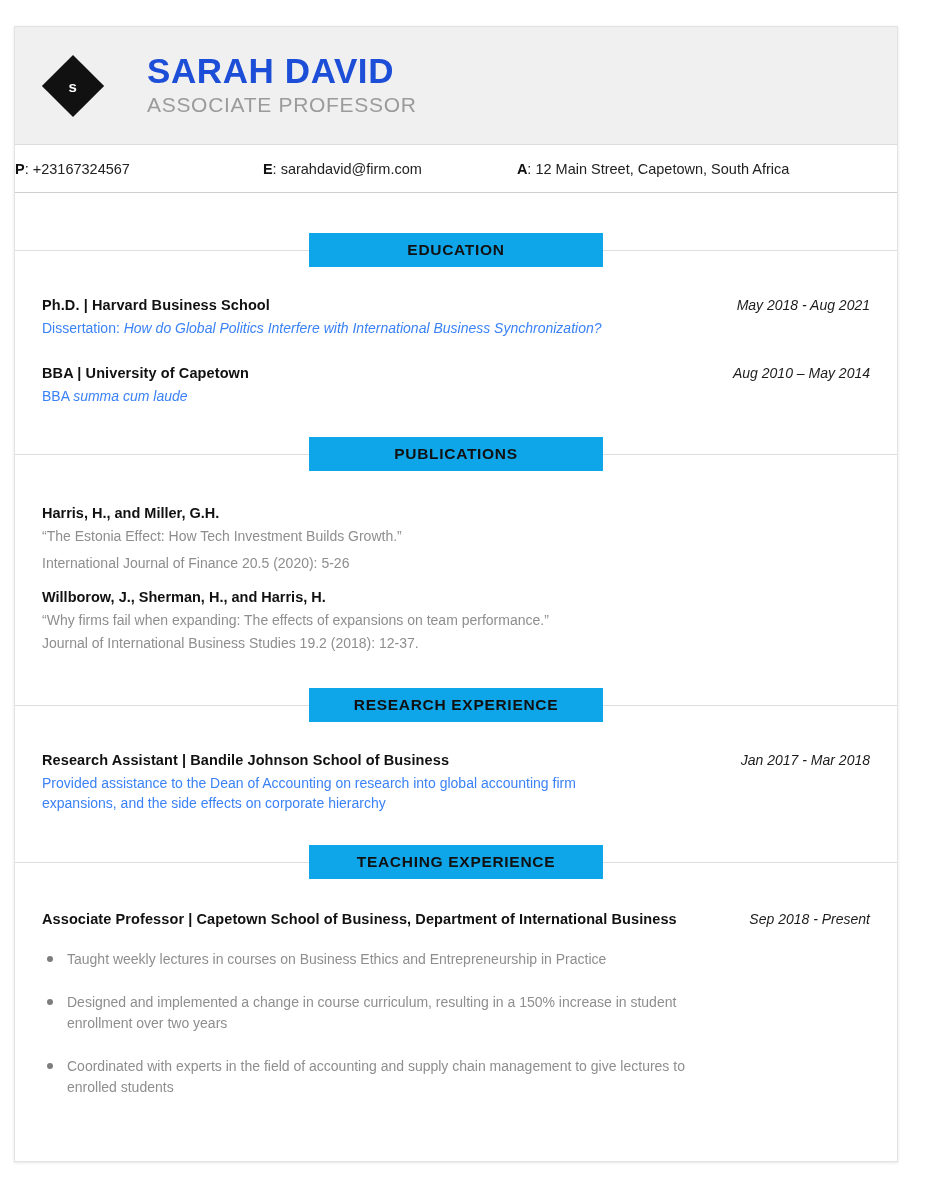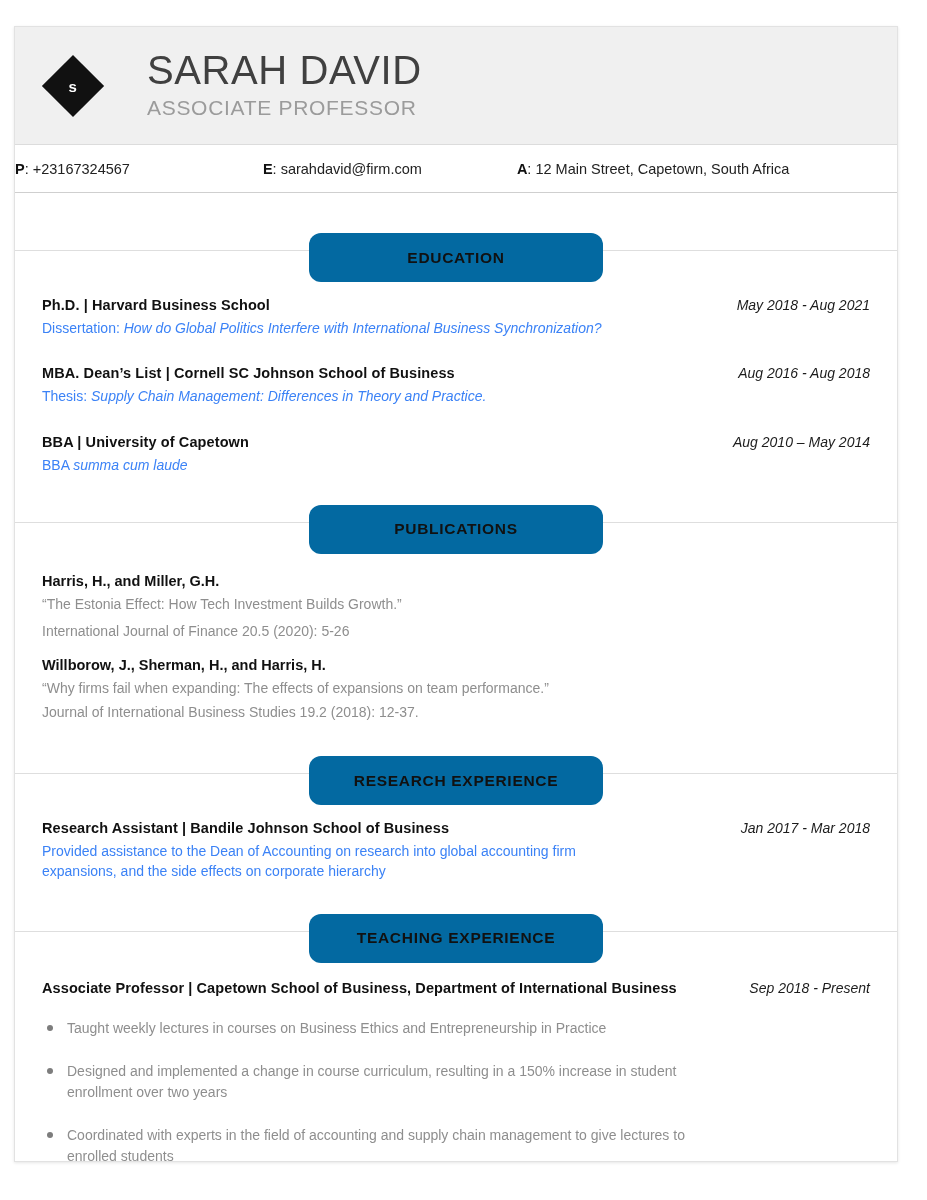--- a/index.html
+++ b/index.html
@@ -60,24 +60,24 @@
     font-size: 15px;
     font-weight: bold;
     line-height: 1;
     font-family: "Liberation Sans", sans-serif;
   }
   .name-block {
     margin-left: 43px;
     padding-bottom: 2px;
   }
   .name {
-    font-size: 40px;
-    font-weight: normal;
+    font-size: 35px;
+    font-weight: bold;
     letter-spacing: 0.6px;
-    color: #404040;
+    color: #1d4ed8;
     line-height: 1.08;
   }
   .role {
     font-size: 21px;
     color: #9b9b9b;
     letter-spacing: 0.7px;
     margin-top: 3px;
     line-height: 1.2;
   }
 
@@ -112,26 +112,25 @@
     top: 17px;
     height: 1px;
     background: #dedede;
   }
   .section-head .band {
     position: absolute;
     left: 50%;
     transform: translateX(-50%);
     top: 0;
     width: 294px;
-    height: 49px;
-    background: #0369a1;
+    height: 34px;
+    background: #0ea5e9;
     display: flex;
     align-items: center;
     justify-content: center;
-    border-radius: 12px;
   }
   .section-head .band span {
     font-size: 15.5px;
     font-weight: bold;
     letter-spacing: 0.7px;
     color: #111111;
   }
 
   .section-body {
     padding: 0 27px;
@@ -244,27 +243,20 @@
 
   <div class="section-body" style="padding-top:30px; padding-bottom:30px;">
     <div class="entry">
       <div class="entry-row">
         <div class="entry-title">Ph.D.  |  Harvard Business School</div>
         <div class="entry-date">May 2018 - Aug 2021</div>
       </div>
       <div class="entry-sub"><span>Dissertation: </span><em>How do Global Politics Interfere with International Business Synchronization?</em></div>
     </div>
 
-    <div class="entry" style="margin-top:27px;">
-      <div class="entry-row">
-        <div class="entry-title">MBA. Dean’s List  |  Cornell SC Johnson School of Business</div>
-        <div class="entry-date">Aug 2016 - Aug 2018</div>
-      </div>
-      <div class="entry-sub"><span>Thesis: </span><em>Supply Chain Management: Differences in Theory and Practice.</em></div>
-    </div>
 
     <div class="entry" style="margin-top:27px;">
       <div class="entry-row">
         <div class="entry-title">BBA  |  University of Capetown</div>
         <div class="entry-date">Aug 2010 – May 2014</div>
       </div>
       <div class="entry-sub"><span>BBA </span><em>summa cum laude</em></div>
     </div>
   </div>
 

